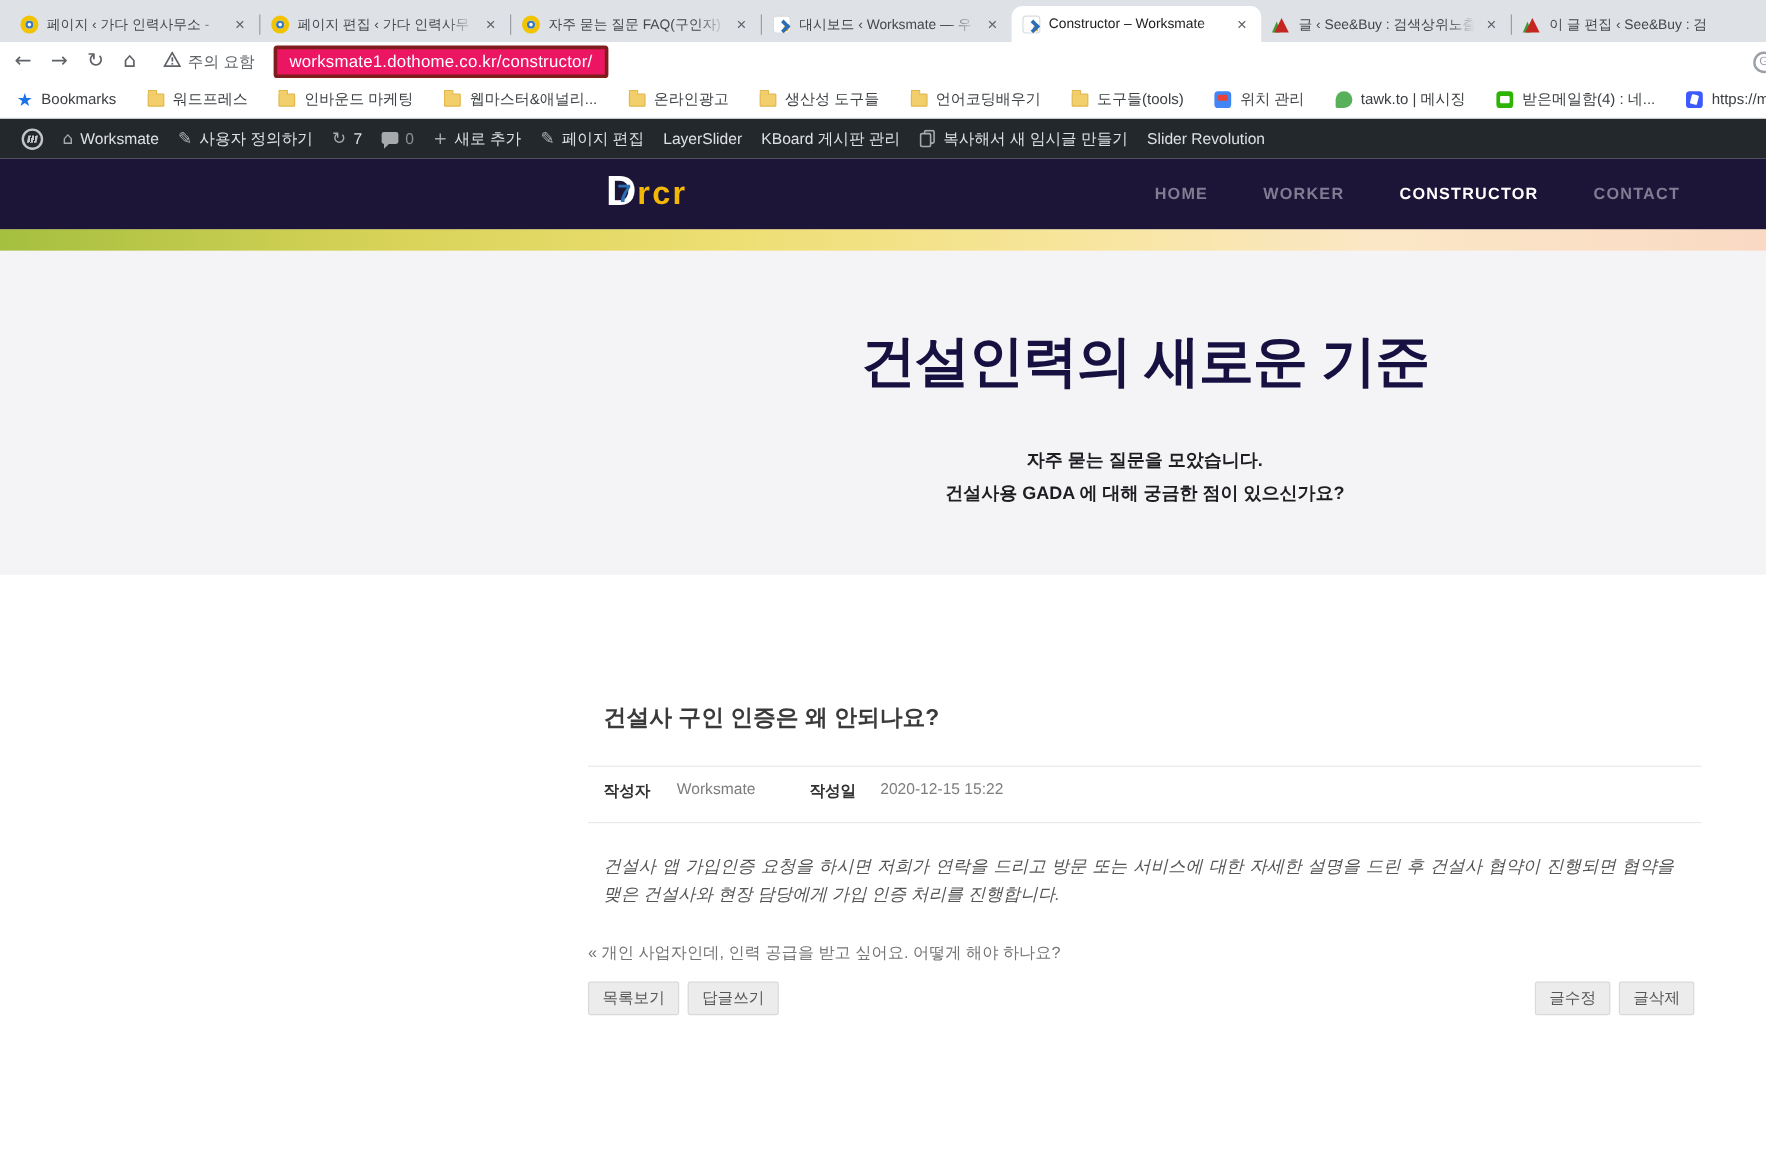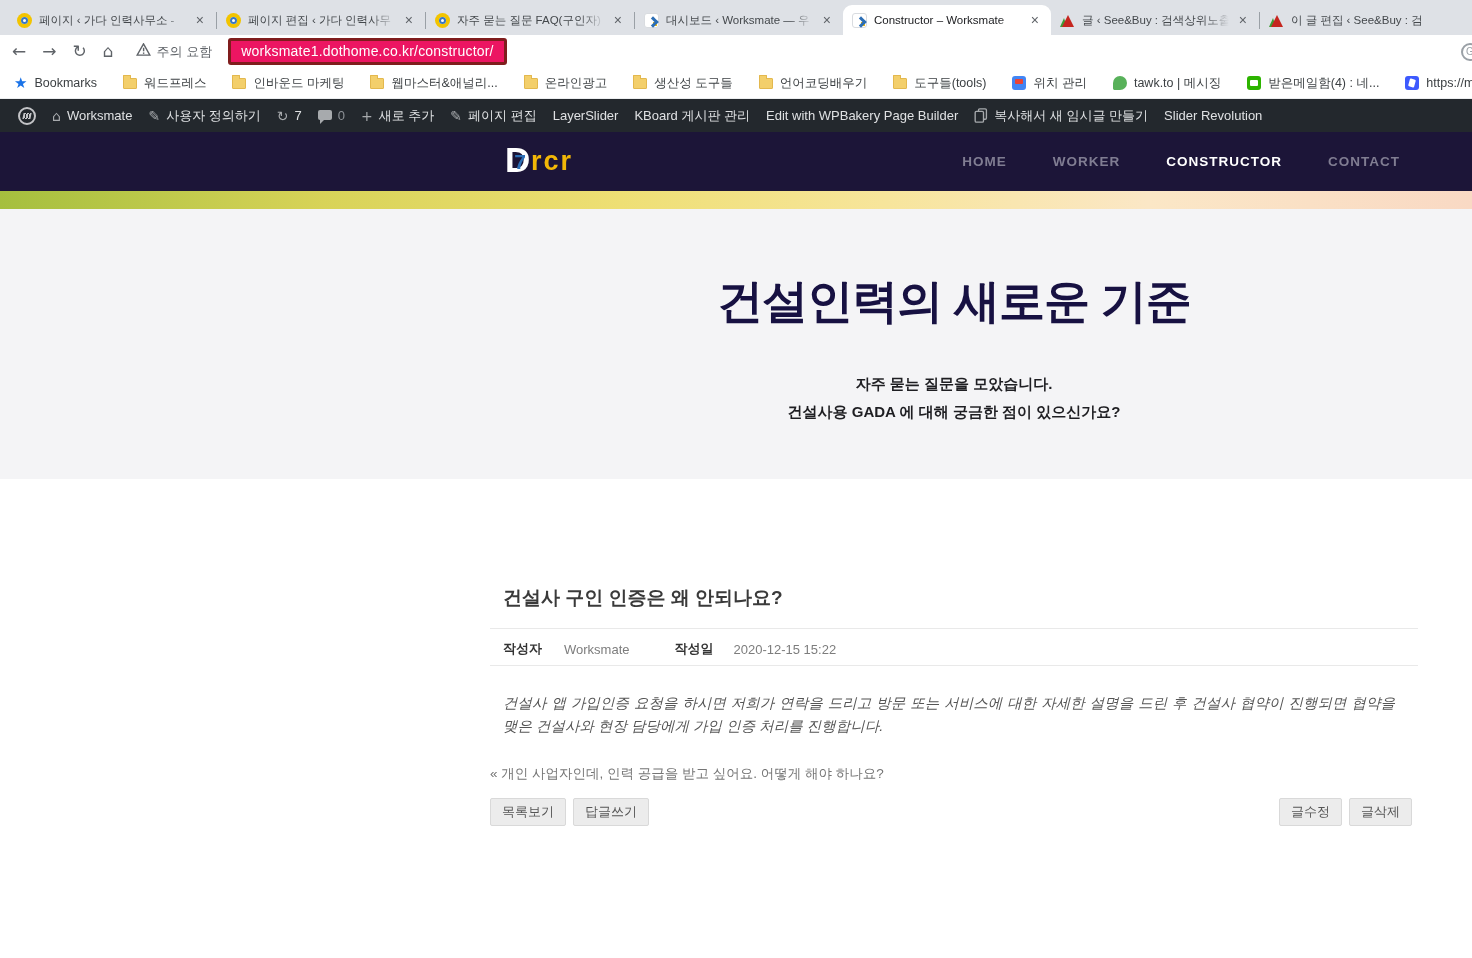--- a/index.html
+++ b/index.html
@@ -75,21 +75,21 @@
   
   .gradient-strip { height:18px; background:linear-gradient(90deg,#a5bf3e 0%,#d8d358 22%,#eedf74 42%,#f7e59b 60%,#fbe7c6 78%,#f9d9c4 100%); }
   .hero { height:270px; background:#f4f4f6; text-align:center; }
   .hero-inner { width:928px; margin-left:490px; }
   .hero h1 { padding-top:62px; font-size:46px; font-weight:bold; color:#171142; letter-spacing:-1px; }
   .hero .sub { margin-top:37px; font-size:15px; font-weight:bold; color:#1e1e22; line-height:1.85; }
 
   
   .content { width:928px; margin-left:490px; position:relative; }
   .post-title { margin:106px 0 0 13px; font-size:19px; font-weight:bold; color:#3a3a3a; }
-  .meta { display:flex; align-items:center; margin-top:17px; padding:11px 0 7px 13px;
+  .meta { display:flex; align-items:flex-start; margin-top:27px; padding:11px 0 17px 13px;
           border-top:1px solid #e9e9e9; border-bottom:1px solid #e9e9e9; font-size:13px; }
   .meta .lbl { font-weight:bold; color:#333; }
   .meta .val { color:#7d7d7d; }
   .sp22 { margin-right:22px; } .sp45 { margin-right:45px; } .sp20 { margin-right:20px; }
   .post-body { margin:26px 0 0 13px; width:892px; font-size:14.5px; color:#555; line-height:1.58; text-align:justify; word-break:keep-all;font-style:italic; }
   .print-row { margin-top:120px; text-align:right; padding-right:20px; }
   .print-btn { display:inline-block; border:1px solid #cfcfcf; background:#fff; color:#8e8e8e; font-size:12px; padding:3px 9px; border-radius:2px; cursor:pointer; }
   .prev-link { margin-top:27px; color:#757575; font-size:13.5px; cursor:pointer; }
   .btn-row { margin-top:15px; display:flex; align-items:center; }
   .kbtn { background:#ececec; border:1px solid #d9d9d9; color:#555; font-size:13px; padding:4px 11px; margin-right:7px; border-radius:2px; cursor:pointer; }
@@ -236,23 +236,20 @@
     <span class="ab-glyph">✎</span>
     <span>페이지 편집</span>
   </span>
   <span class="ab-item">
     <span>LayerSlider</span>
   </span>
   <span class="ab-item">
     <span>KBoard 게시판 관리</span>
   </span>
   <span class="ab-item">
-    <span>Edit with WPBakery Page Builder</span>
-  </span>
-  <span class="ab-item">
     <svg width="14" height="15" viewBox="0 0 16 18">
       <rect x="1" y="4" width="10" height="13" rx="1.5" fill="none" stroke="#a7aaad" stroke-width="1.6"></rect>
       <path d="M5 4 V2.5 A1.5 1.5 0 0 1 6.5 1 H13 A1.5 1.5 0 0 1 14.5 2.5 V12 A1.5 1.5 0 0 1 13 13.5 H11" fill="none" stroke="#a7aaad" stroke-width="1.6"></path>
     </svg>
     <span>복사해서 새 임시글 만들기</span>
   </span>
   <span class="ab-item">
     <span>Slider Revolution</span>
   </span>
 </div>

